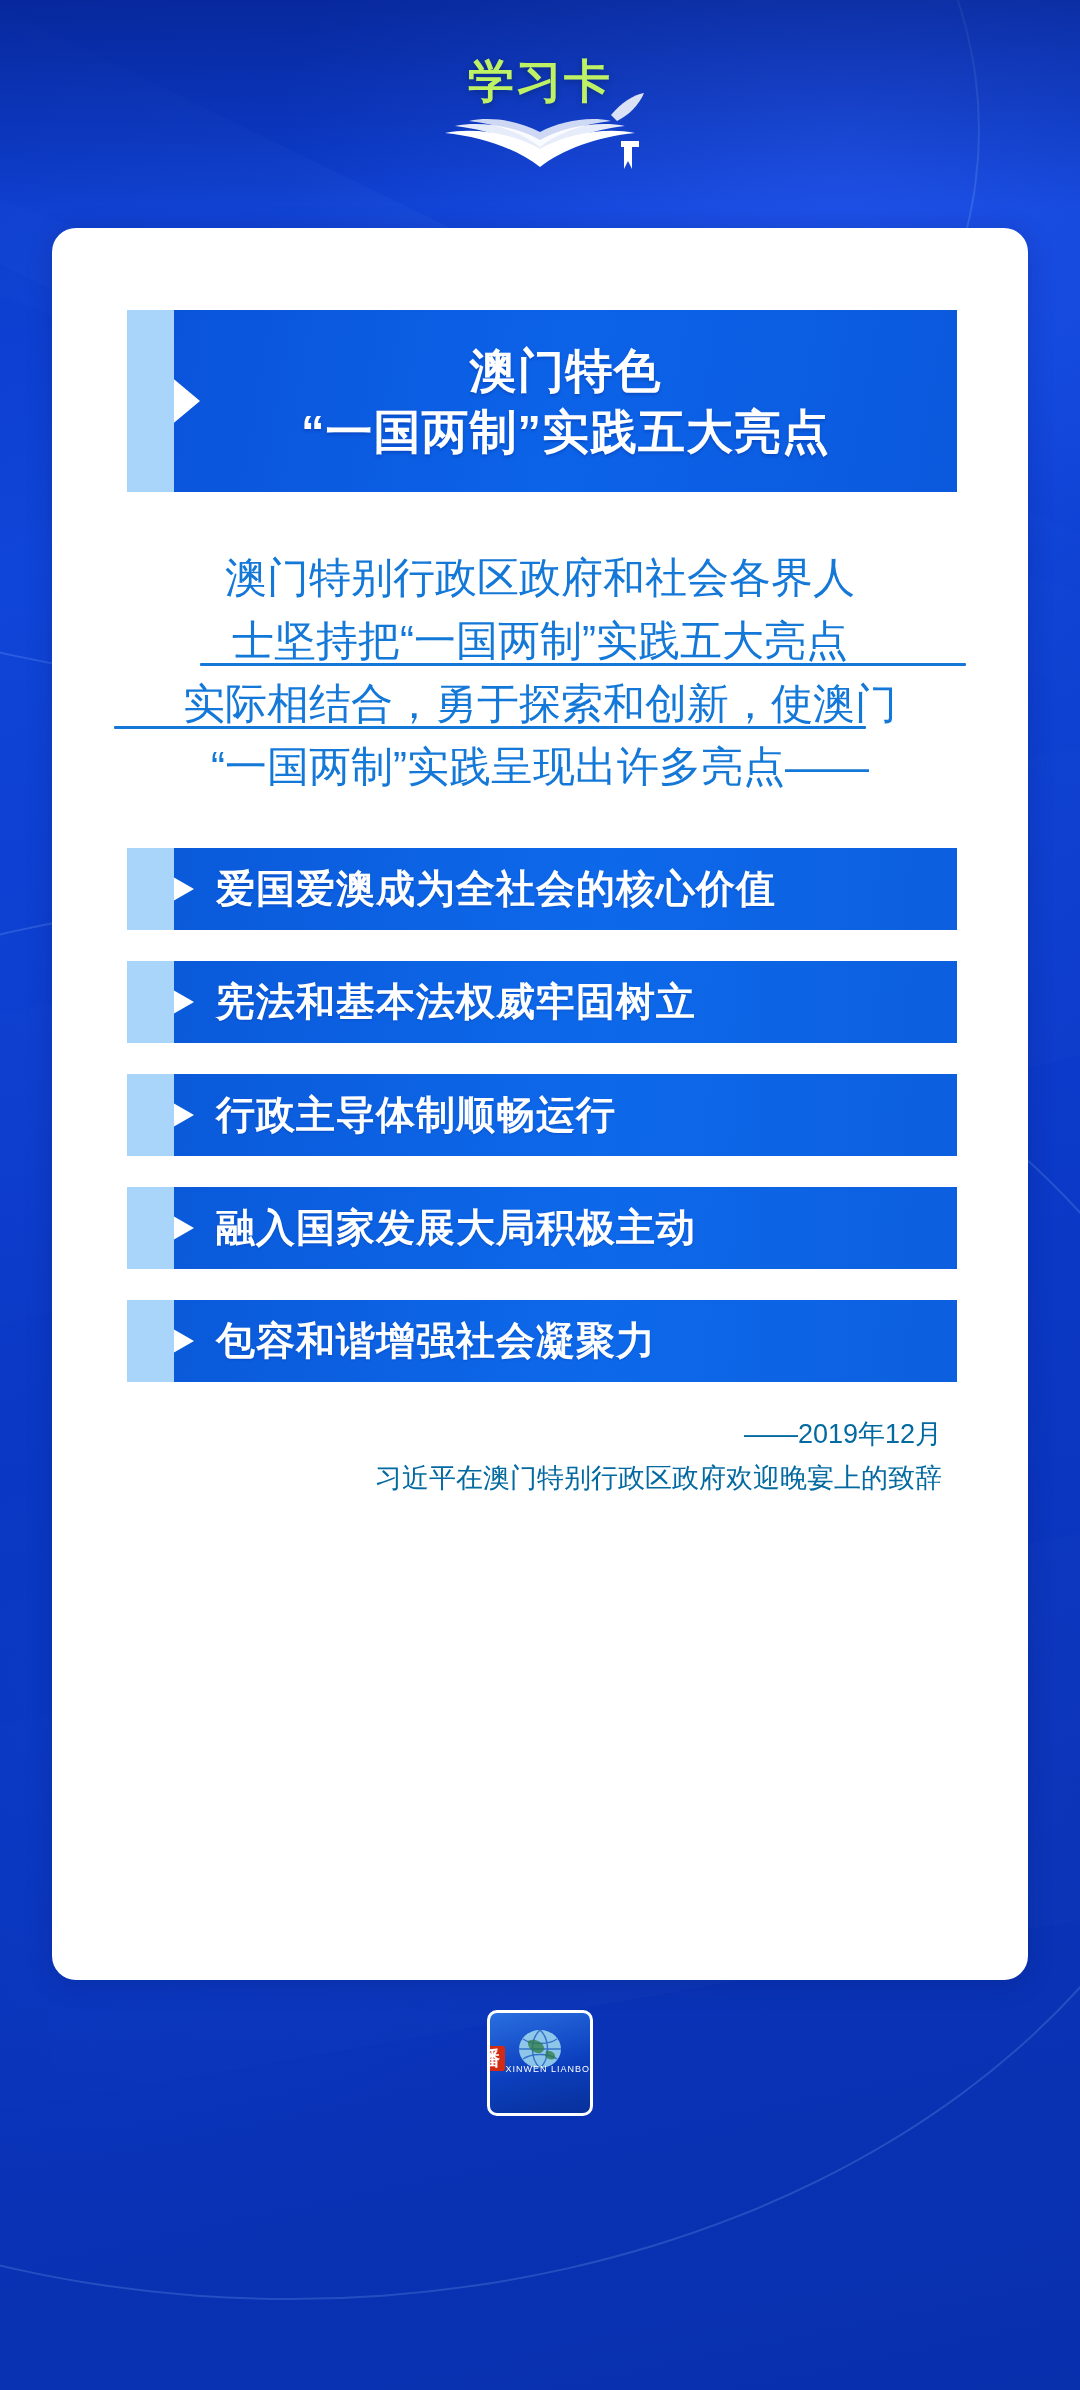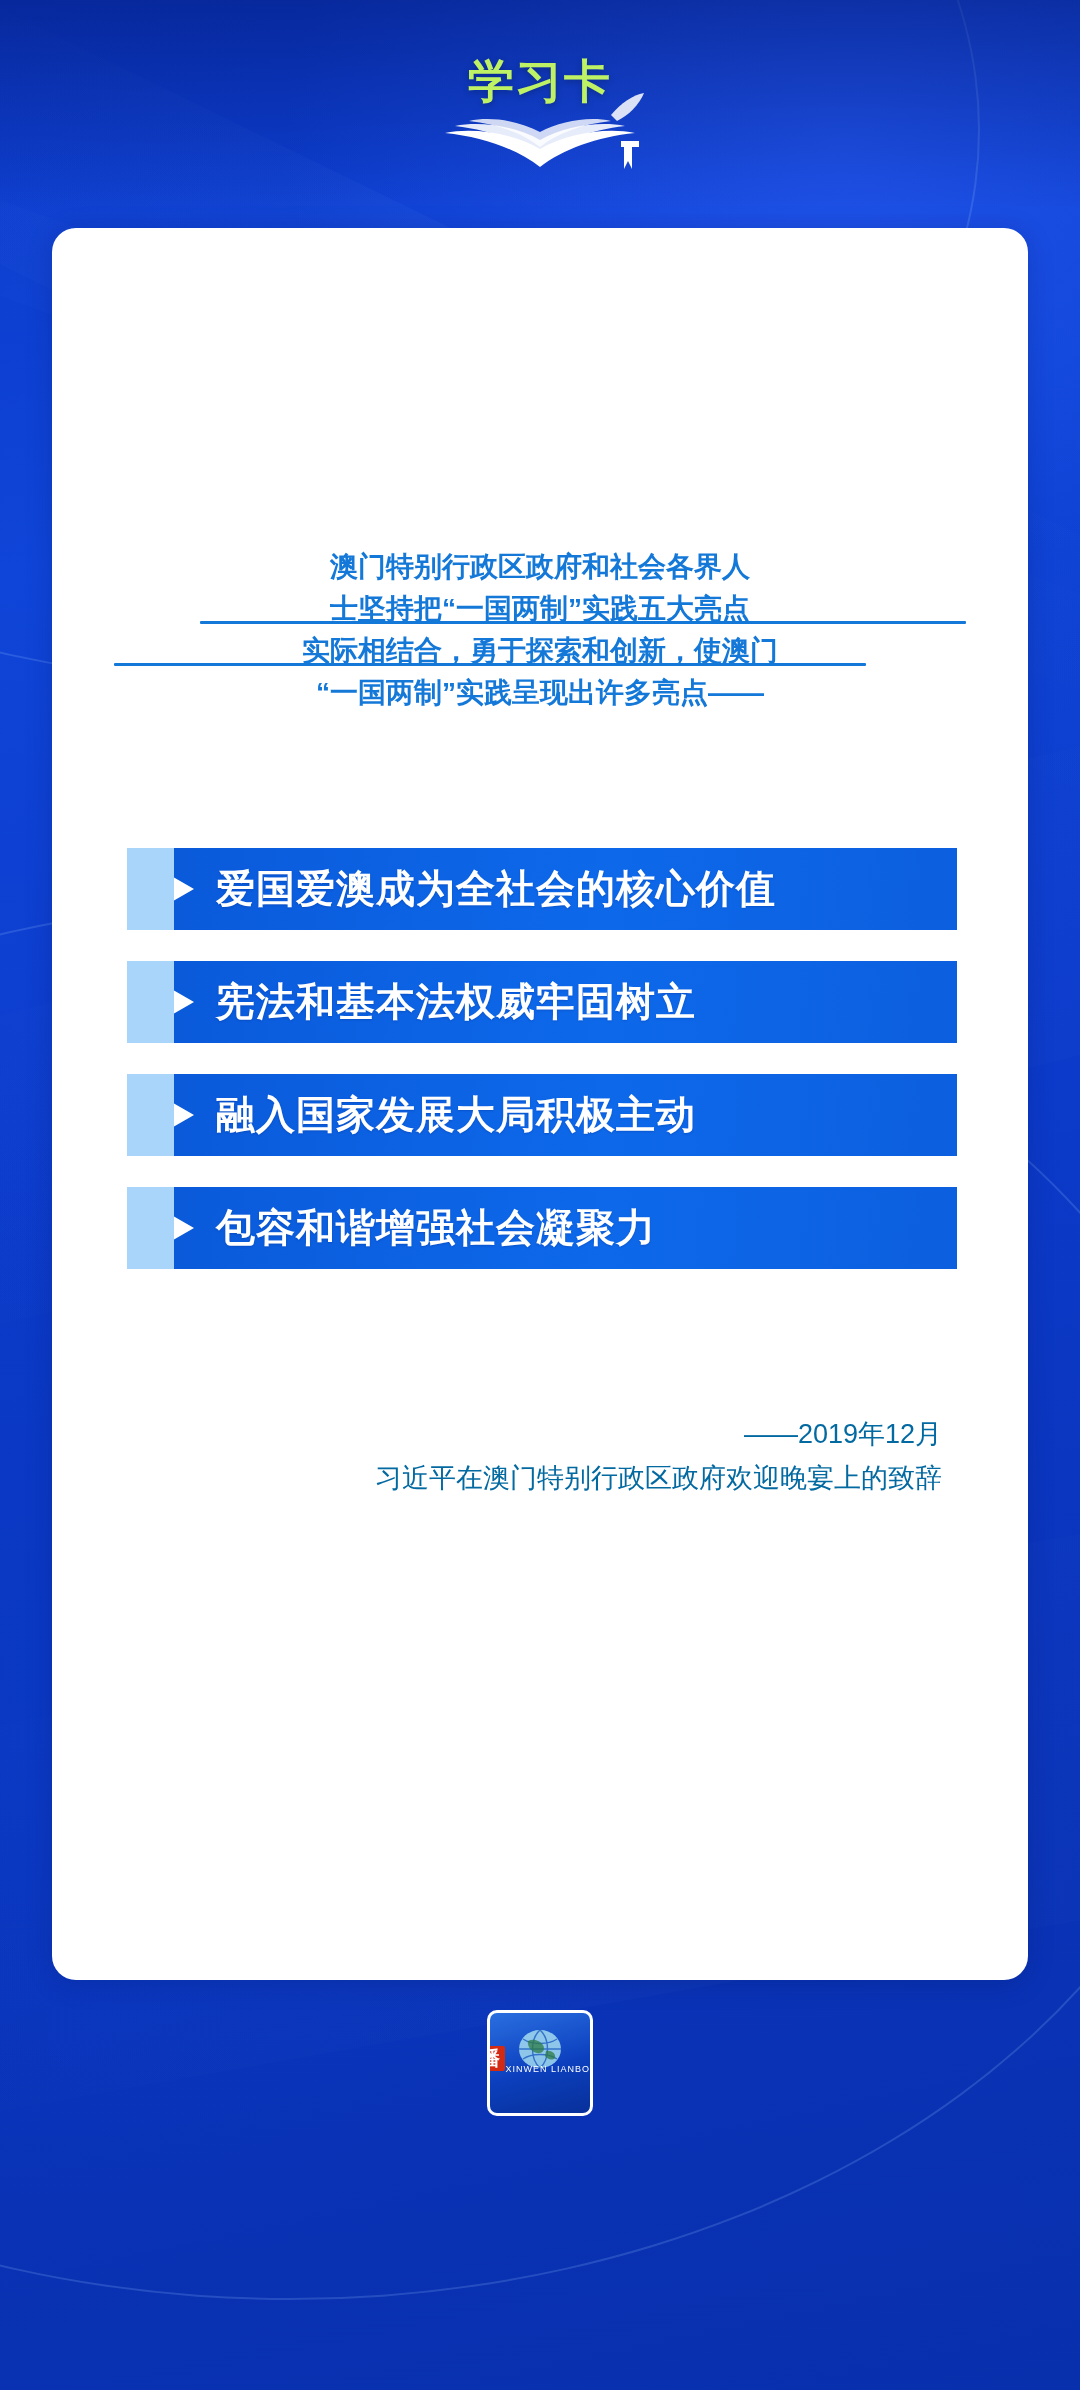--- a/index.html
+++ b/index.html
@@ -90,22 +90,22 @@
     font-size:47px; line-height:1.30; white-space:nowrap;
     text-shadow:0 2px 3px rgba(0,40,140,.35);
   }
 
   
   .paragraph {
     position:absolute; left:62px; top:318px; width:852px;
     text-align:center;
   }
   .p-line {
-    color:#1478d8; font-weight:bold;
-    font-size:28px; line-height:1.50; letter-spacing:0px;
+    color:#1478d8; font-weight:normal;
+    font-size:42px; line-height:1.50; letter-spacing:0px;
     white-space:nowrap; position:relative; display:block;
   }
   .p-line.ul::after {
     content:""; position:absolute; height:3px; background:#1478d8;
     bottom:6px; border-radius:1px;
   }
   .p-line.ul-a::after { left:86px;  right:0px;   }
   .p-line.ul-b::after { left:0px;   right:100px; }
 
   
@@ -203,39 +203,52 @@
         <path d="M115 102 C98 88 72 79 44 76 C66 71 94 76 115 87 C136 76 164 71 186 76 C158 79 132 88 115 102 Z" opacity="0.8"></path>
         <path d="M186 70 C196 58 208 50 219 48 C214 60 204 70 192 76 Z" opacity="0.85"></path>
         <path d="M196 96 L214 96 L214 102 L207 102 L207 124 L203 116 L199 124 L199 102 L196 102 Z"></path>
       </g>
     </svg>
   </div>
 </div>
 
 <div class="card">
 
+  <div class="title-banner">
+    <div class="banner-accent"></div>
+    <div class="banner-body">
+      <div class="banner-line">澳门特色</div>
+      <div class="banner-line">“一国两制”实践五大亮点</div>
+    </div>
+  </div>
 
   <div class="paragraph">
     <span class="p-line">澳门特别行政区政府和社会各界人</span>
     <span class="p-line ul ul-a">士坚持把“一国两制”实践五大亮点</span>
     <span class="p-line ul ul-b">实际相结合，勇于探索和创新，使澳门</span>
     <span class="p-line">“一国两制”实践呈现出许多亮点——</span>
   </div>
 
   <div class="list">
     <div class="item">
       <div class="item-accent"></div>
       <div class="item-body">
         <span class="item-label">爱国爱澳成为全社会的核心价值</span>
       </div>
     </div>
     <div class="item">
       <div class="item-accent"></div>
       <div class="item-body">
         <span class="item-label">宪法和基本法权威牢固树立</span>
+      </div>
+    </div>
+    <div class="item">
+      <div class="item-accent"></div>
+      <div class="item-body">
+        <span class="item-label">行政主导体制顺畅运行</span>
       </div>
     </div>
     <div class="item">
       <div class="item-accent"></div>
       <div class="item-body">
         <span class="item-label">融入国家发展大局积极主动</span>
       </div>
     </div>
     <div class="item">
       <div class="item-accent"></div>

